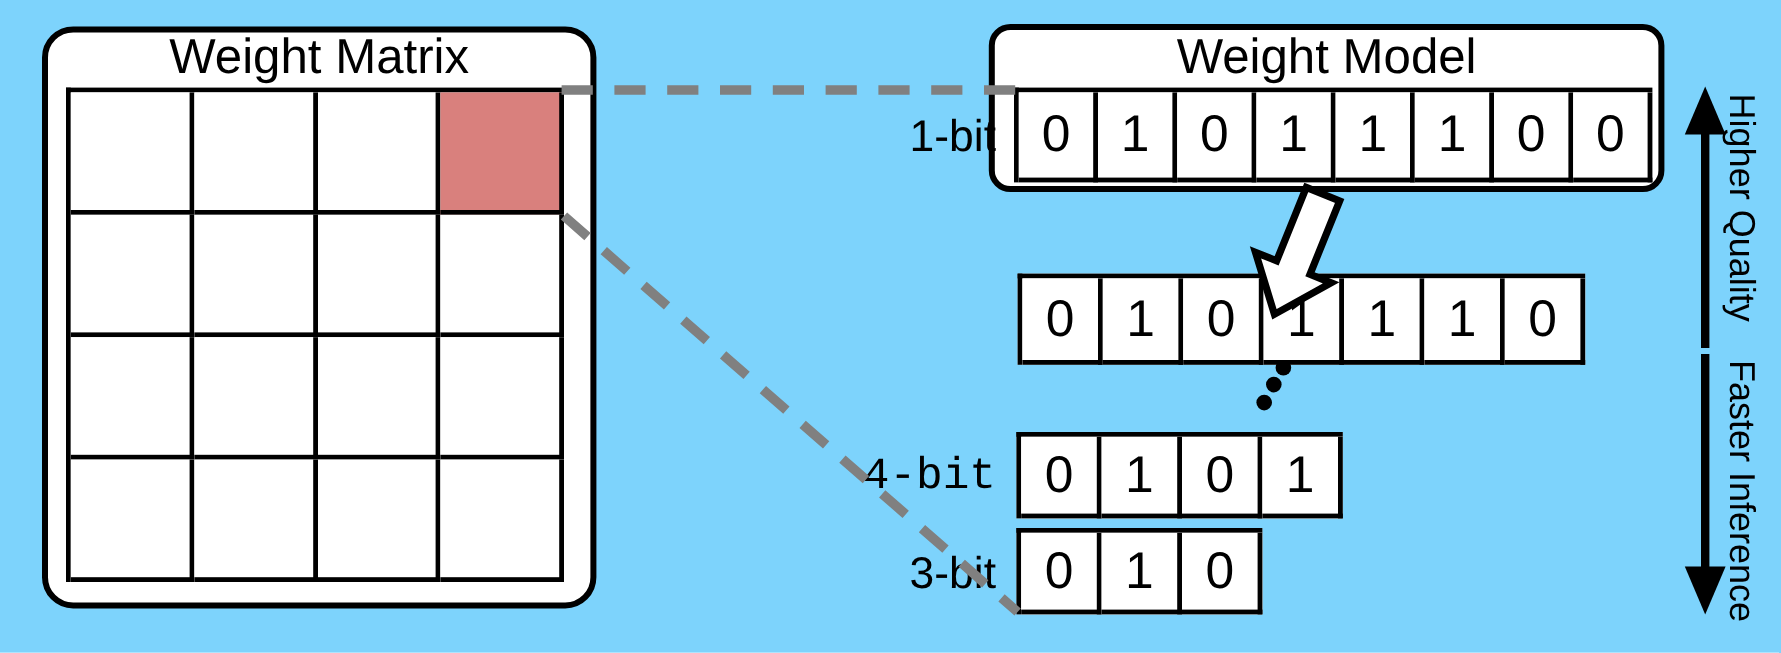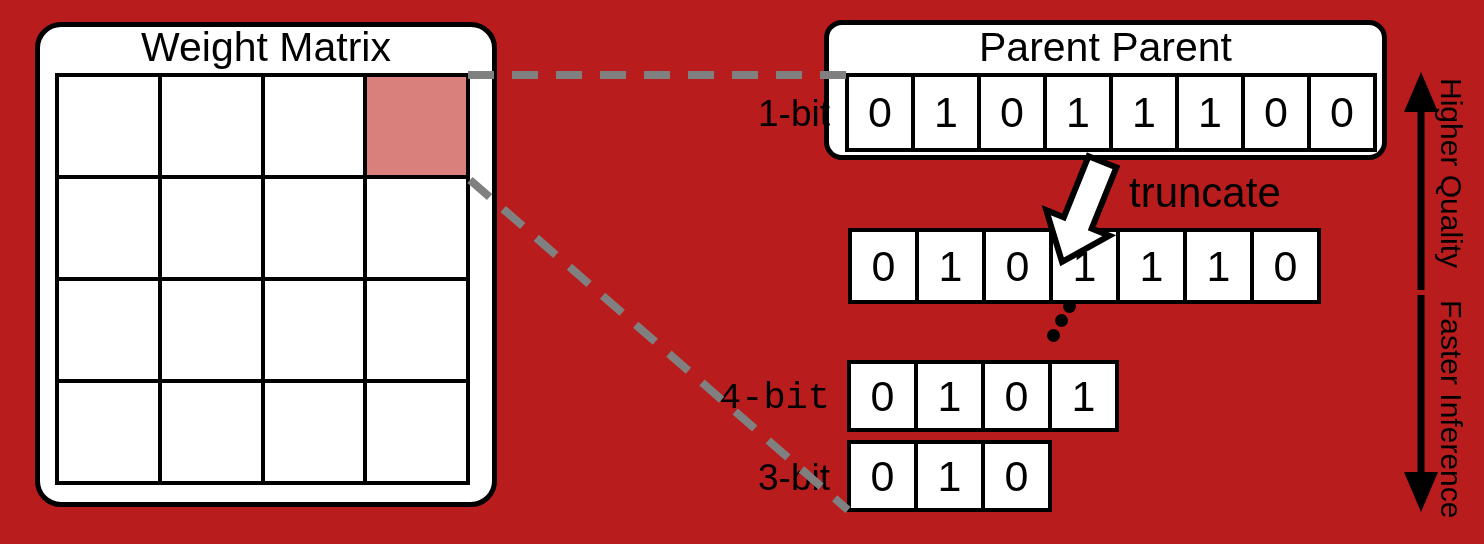--- a/index.html
+++ b/index.html
@@ -4,21 +4,21 @@
 <style>
   html, body {
     margin: 0;
     padding: 0;
     background: #ffffff;
   }
   #canvas {
     position: relative;
     width: 1484px;
     height: 544px;
-    background: #b91c1c;
+    background: #7dd3fc;
     font-family: "Liberation Sans", sans-serif;
     overflow: hidden;
   }
 
   
   #wm-panel {
     position: absolute;
     left: 35px;
     top: 22px;
     width: 462px;
@@ -204,21 +204,21 @@
     <div class="wm-cell"></div>
     <div class="wm-cell"></div>
 
     <div class="wm-cell"></div>
     <div class="wm-cell"></div>
     <div class="wm-cell"></div>
     <div class="wm-cell"></div>
   </div>
 
   <div id="pm-panel"></div>
-  <div id="pm-title">Parent Parent</div>
+  <div id="pm-title">Weight Model</div>
 
   <div class="bitlabel" id="lab8">1-bit</div>
   <div class="bitrow" id="row8">
     <div class="bitcell">0</div>
     <div class="bitcell">1</div>
     <div class="bitcell">0</div>
     <div class="bitcell">1</div>
     <div class="bitcell">1</div>
     <div class="bitcell">1</div>
     <div class="bitcell">0</div>
@@ -249,21 +249,20 @@
     <div class="bitcell">1</div>
   </div>
 
   <div class="bitlabel" id="lab3">3-bit</div>
   <div class="bitrow" id="row3">
     <div class="bitcell">0</div>
     <div class="bitcell">1</div>
     <div class="bitcell">0</div>
   </div>
 
-  <div id="truncate-label">truncate</div>
 
   <svg id="overlay" viewBox="0 0 1484 544">
 
     <line x1="468" y1="75" x2="848" y2="75" stroke="#808080" stroke-width="8" stroke-dasharray="26 18"></line>
 
     <line x1="470" y1="180" x2="848" y2="510" stroke="#808080" stroke-width="8" stroke-dasharray="26 18"></line>
 
     <g transform="translate(1083,210) rotate(22)">
       <path d="M -15,-52 L 15,-52 L 15,14 L 34,14 L 0,56 L -34,14 L -15,14 Z" fill="#ffffff" stroke="#000000" stroke-width="6" stroke-linejoin="miter"></path>
     </g>

